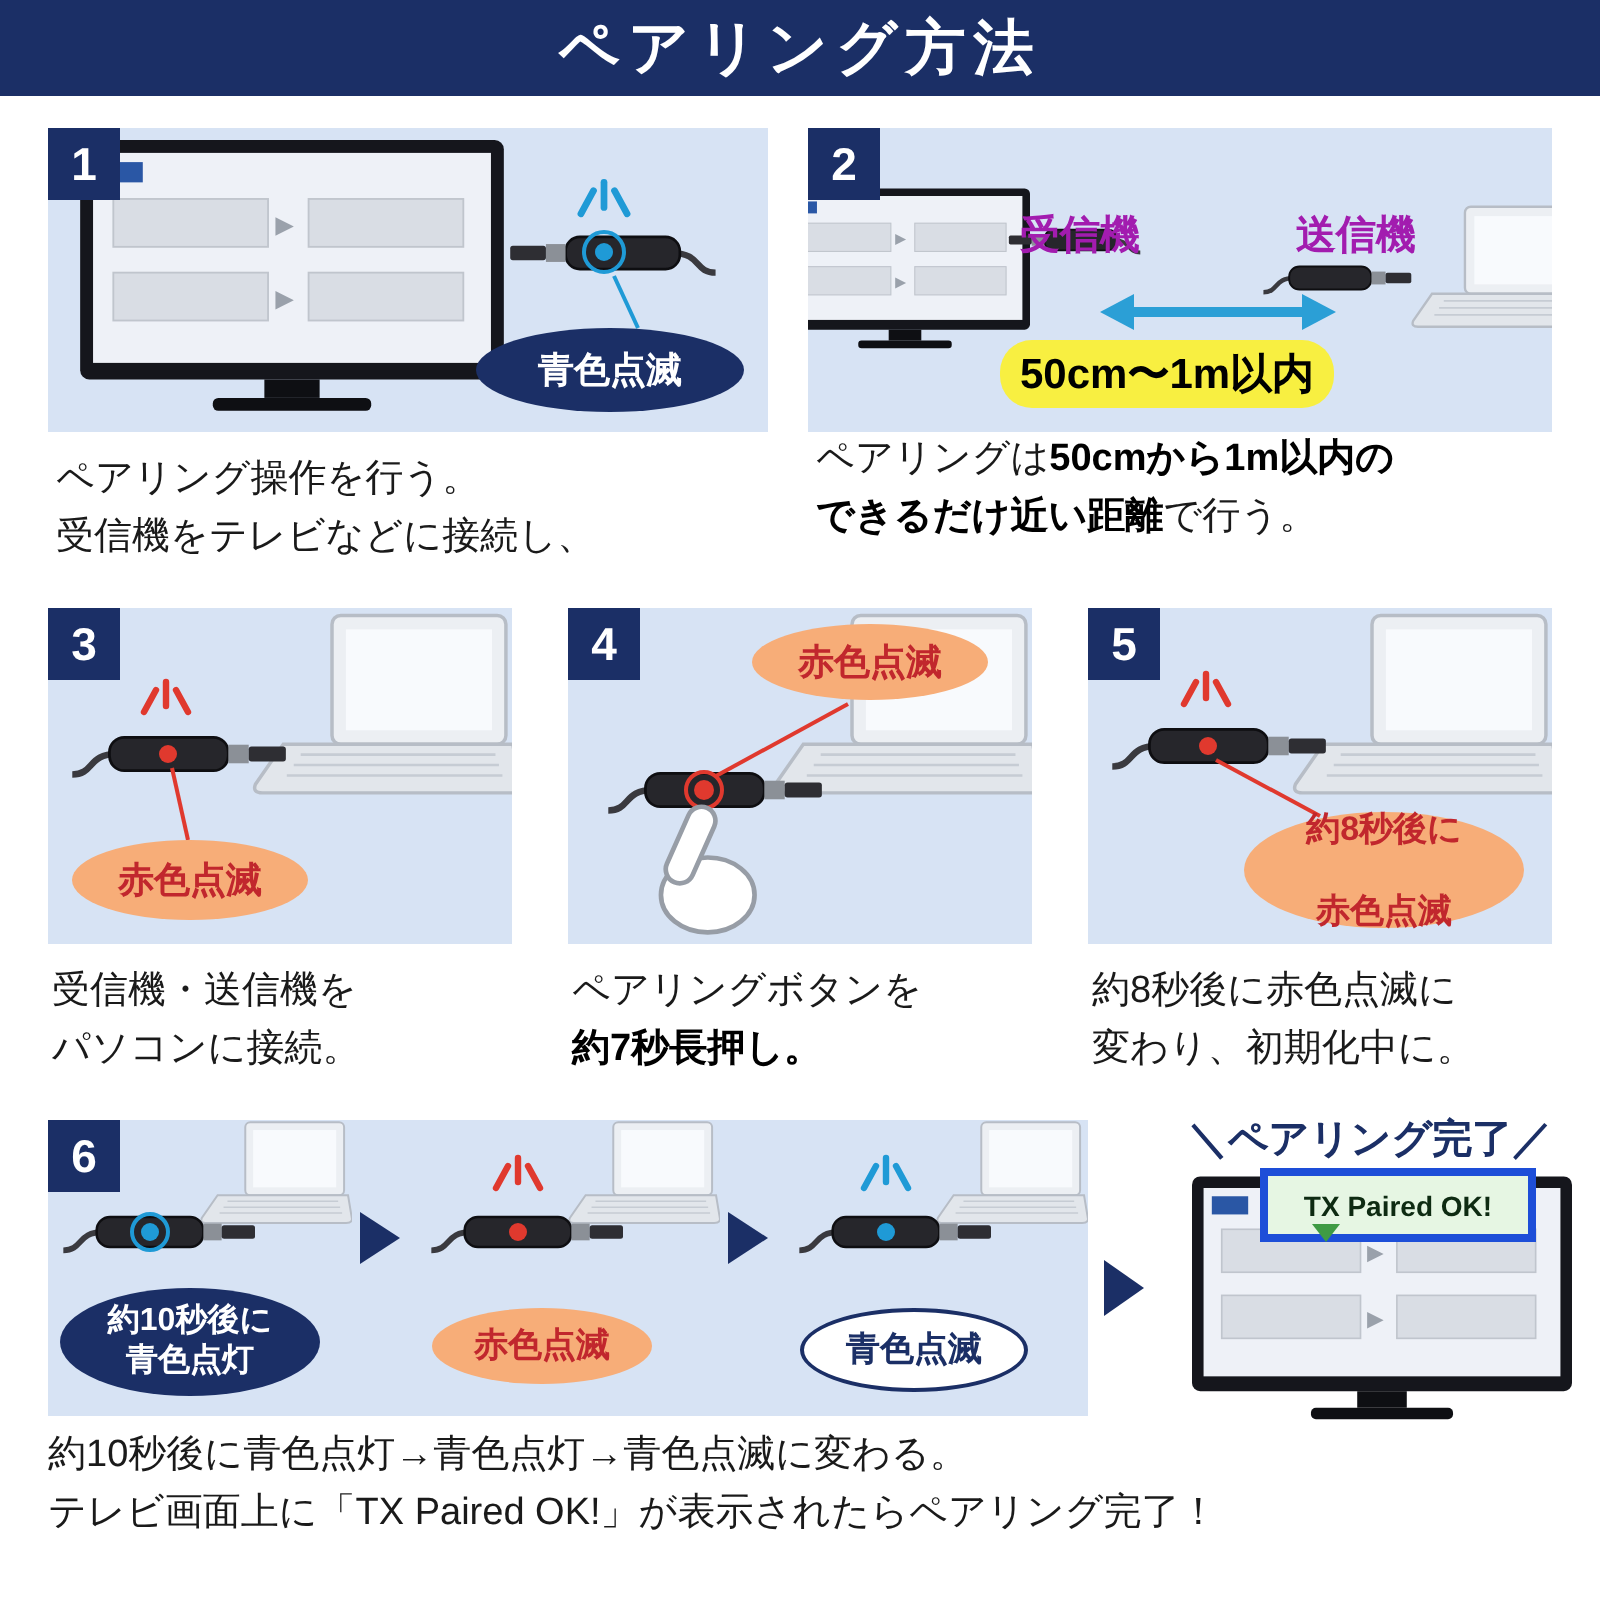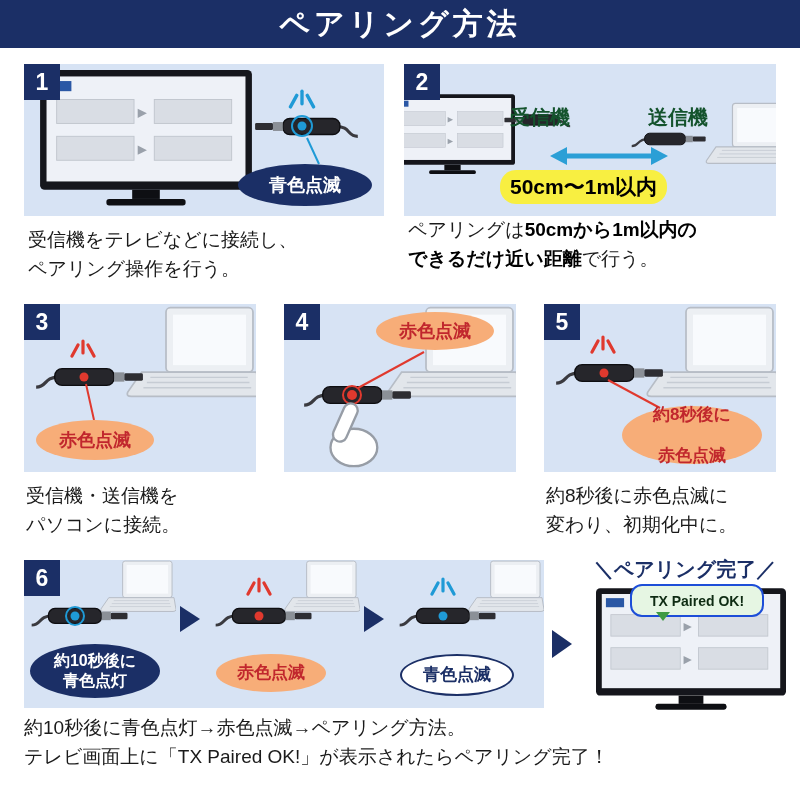--- a/index.html
+++ b/index.html
@@ -23,34 +23,34 @@
   .cap{ font-size:19px; line-height:1.5; color:#1a1a1a; }
   .cap b{ color:#000; }
   .oval{
     position:absolute; border-radius:50%; display:flex; flex-direction:column;
     align-items:center; justify-content:center; text-align:center;
     font-weight:bold; z-index:2; line-height:1.25;
   }
   .oval.orange{ background:#f7ad78; color:#c1272d; }
   .oval.navy{ background:#1b2f66; color:#ffffff; }
   .oval.outline{ background:#ffffff; color:#1b2f66; border:2px solid #1b2f66; }
-  .devlabel{ font-size:20px; font-weight:600; color:#14532d; z-index:2; }
+  .devlabel{ font-size:20px; font-weight:600; color:#a21caf; z-index:2; }
   .yellow{
     background:#f8ef41; color:#000; font-size:21px; font-weight:bold;
     padding:3px 10px; z-index:2; white-space:nowrap;border-radius:16px;
   }
   .tri{
     width:0; height:0; border-top:13px solid transparent; border-bottom:13px solid transparent;
     border-left:20px solid #1b2f66; z-index:2;
   }
   .complete{
     font-size:20px; font-weight:bold; color:#1b2f66; text-align:center; white-space:nowrap;
   }
   .txbox{
-    background:#e6f6e3; border:2px solid #1d4ed8; border-radius:12px; color:#0e2b12;
+    background:#e6f6e3; border:4px solid #1d4ed8; border-radius:0; color:#0e2b12;
     font-size:14px; font-weight:bold; display:flex; align-items:center; justify-content:center;
     z-index:3; white-space:nowrap;
   }
   .txtail{
     width:0; height:0; border-left:7px solid transparent; border-right:7px solid transparent;
     border-top:9px solid #3f9b44; z-index:3;
   }
   svg{ display:block; }
 </style>
 </head>
@@ -115,22 +115,22 @@
         <use href="#sym-dongle" width="108" height="25"></use>
       </g>
       <circle cx="278" cy="62" r="4.5" fill="#1f9ad6"></circle>
       <circle cx="278" cy="62" r="10" fill="none" stroke="#1f9ad6" stroke-width="2"></circle>
       <use href="#sym-blink" x="262" y="24" width="32" height="21" style="color:#1f9ad6"></use>
       <line x1="283" y1="74" x2="295" y2="100" stroke="#1f9ad6" stroke-width="2"></line>
     </svg>
     <div class="oval navy" style="left:214px; top:100px; width:134px; height:42px; font-size:18px;">青色点滅</div>
   </div>
   <div class="abs cap" style="left:28px; top:226px;">
+    <div>ペアリング操作を行う。</div>
     <div>受信機をテレビなどに接続し、</div>
-    <div>ペアリング操作を行う。</div>
   </div>
 
   <div class="abs panel" style="left:404px; top:64px; width:372px; height:152px;">
     <div class="badge">2</div>
     <svg class="abs" style="left:0;top:0" width="372" height="152">
       <use href="#sym-tv" x="-14" y="30" width="125" height="83"></use>
       <g transform="translate(168,48) scale(-1,1)">
         <use href="#sym-dongle" width="70" height="16"></use>
       </g>
       <use href="#sym-laptop" x="292" y="38" width="100" height="68"></use>
@@ -171,20 +171,24 @@
     <svg class="abs" style="left:0;top:0" width="232" height="168">
       <use href="#sym-laptop" x="88" y="2" width="148" height="100"></use>
       <use href="#sym-dongle" x="18" y="78" width="112" height="26"></use>
       <circle cx="68" cy="91" r="5" fill="#e0392e"></circle>
       <circle cx="68" cy="91" r="9" fill="none" stroke="#e0392e" stroke-width="2"></circle>
       <line x1="140" y1="48" x2="74" y2="84" stroke="#e0392e" stroke-width="2"></line>
       <use href="#sym-hand" x="34" y="92" width="78" height="78"></use>
     </svg>
     <div class="oval orange" style="left:92px; top:8px; width:118px; height:38px; font-size:18px;">赤色点滅</div>
   </div>
+  <div class="abs cap" style="left:286px; top:482px;">
+    <div>ペアリングボタンを</div>
+    <div><b>約7秒長押し。</b></div>
+  </div>
 
   <div class="abs panel" style="left:544px; top:304px; width:232px; height:168px;">
     <div class="badge">5</div>
     <svg class="abs" style="left:0;top:0" width="232" height="168">
       <use href="#sym-laptop" x="88" y="2" width="148" height="100"></use>
       <use href="#sym-dongle" x="10" y="56" width="112" height="26"></use>
       <circle cx="60" cy="69" r="4.5" fill="#e0392e"></circle>
       <use href="#sym-blink" x="44" y="30" width="30" height="20" style="color:#e0392e"></use>
       <line x1="64" y1="76" x2="116" y2="104" stroke="#e0392e" stroke-width="2"></line>
     </svg>
@@ -229,17 +233,17 @@
 
   <div class="abs complete" style="left:565px; top:556px; width:240px;">＼ペアリング完了／</div>
   <div class="abs tri" style="left:552px; top:630px; border-top-width:14px; border-bottom-width:14px;"></div>
   <svg class="abs" style="left:596px; top:588px;" width="190" height="126">
     <use href="#sym-tv" width="190" height="126"></use>
   </svg>
   <div class="abs txbox" style="left:630px; top:584px; width:130px; height:29px;">TX Paired OK!</div>
   <div class="abs txtail" style="left:656px; top:612px;"></div>
 
   <div class="abs cap" style="left:24px; top:714px;">
-    <div>約10秒後に青色点灯→赤色点滅→ペアリング方法。</div>
+    <div>約10秒後に青色点灯→青色点灯→青色点滅に変わる。</div>
     <div>テレビ画面上に「TX Paired OK!」が表示されたらペアリング完了！</div>
   </div>
 
 </div>
 
 </body></html>

